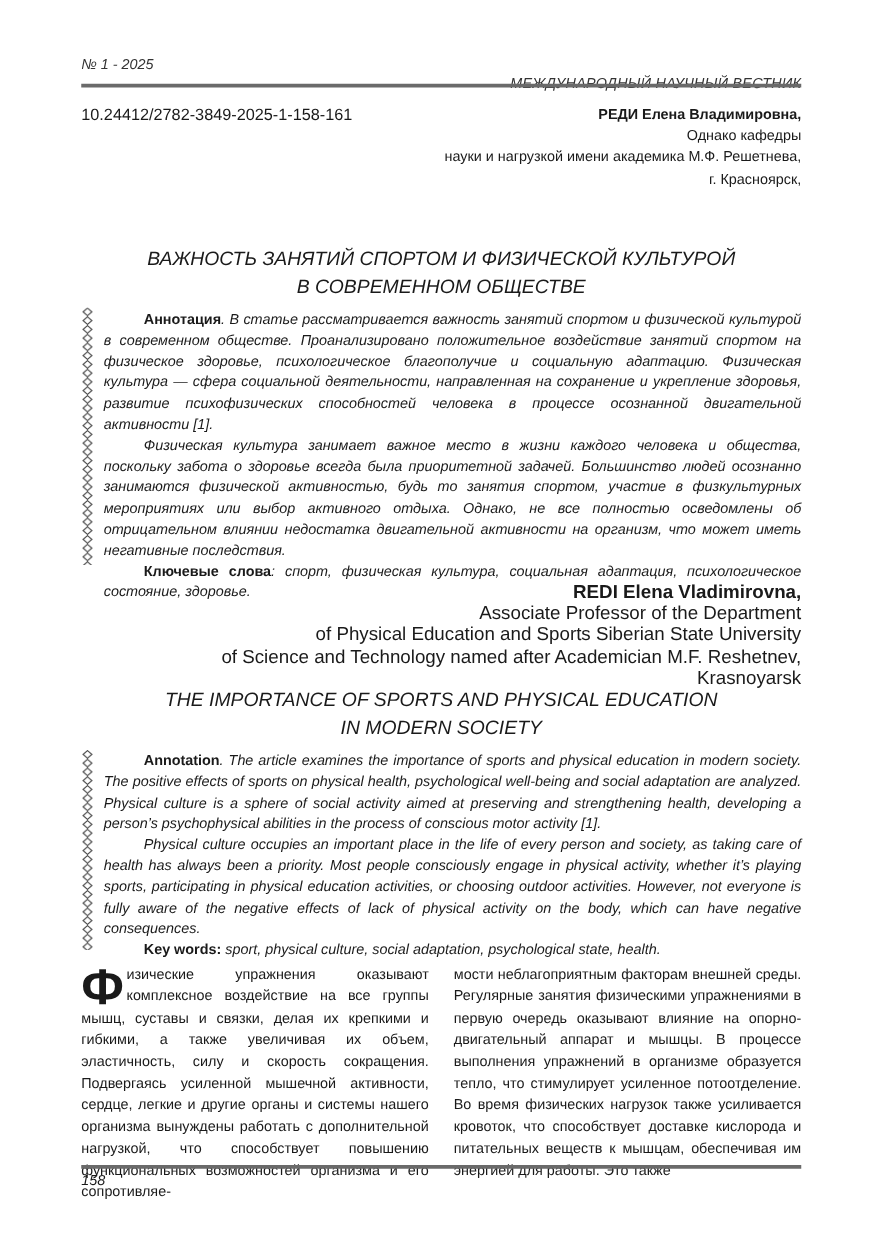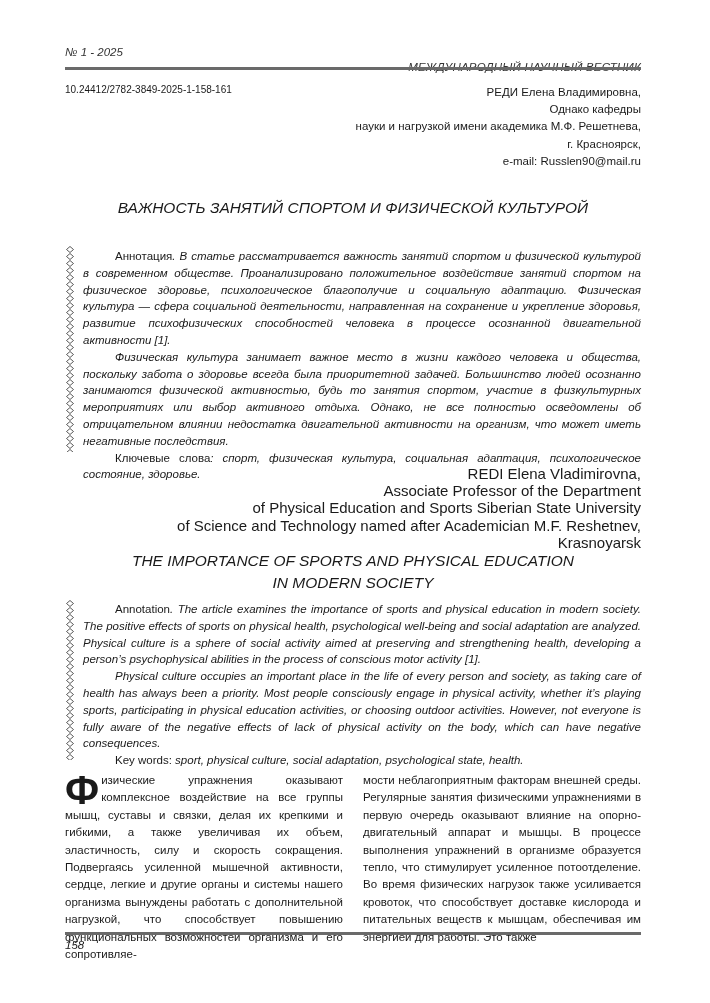--- a/index.html
+++ b/index.html
@@ -2,29 +2,29 @@
 <html><head>
 <meta charset="utf-8">
 <style>
   html, body { margin:0; padding:0; background:#ffffff; }
   body { width:710px; height:1003px; position:relative; overflow:hidden; font-family:"Liberation Sans", sans-serif; color:#1a1a1a; }
   .page { position:absolute; left:65px; top:0; width:576px; }
   .header { position:absolute; top:46px; left:0; width:576px; font-size:11.5px; font-style:italic; color:#333; }
   .header .left { position:absolute; left:0; }
   .header .right { position:absolute; right:0; letter-spacing:0.2px;margin-top:15px; }
   .rule { position:absolute; left:0; width:576px; height:3px; background:#6a6a6a; }
-  .doi { position:absolute; top:84px; left:0; font-size:10px; }
+  .doi { position:absolute; top:84px; left:0; font-size:13px; }
   .author-ru { position:absolute; top:84px; right:0; text-align:right; font-size:11.5px; line-height:17.2px; }
-  .author-ru .name, .author-en .name { font-weight:normal; }
+  .author-ru .name, .author-en .name { font-weight:bold; }
   .title { position:absolute; left:0; width:576px; text-align:center; font-weight:normal; font-style:italic; font-size:15.5px; line-height:22px; }
   .abstract { position:absolute; left:18px; width:558px; font-size:11.5px; line-height:16.8px; text-align:justify; }
   .abstract p { margin:0; }
   .abstract .ind { text-indent:32px; }
   .abstract .it { font-style:italic; }
-  .abstract .b { font-weight:normal; font-style:normal; }
+  .abstract .b { font-weight:bold; font-style:normal; }
   .chain { position:absolute; left:0; width:10px; }
   .chain svg { display:block; }
   .author-en { position:absolute; top:465px; right:0; text-align:right; font-size:15px; line-height:17.2px; }
   .col { position:absolute; top:772px; width:278px; font-size:11.5px; line-height:17.4px; text-align:justify; }
   .col p { margin:0; }
   .dropcap { float:left; font-size:40px; line-height:32px; font-weight:bold; margin:2px 2px 0 0; padding-top:0; }
   .pagenum { position:absolute; top:939px; left:0; font-size:11.5px; font-style:italic; }
 </style>
 </head>
 <body>
@@ -37,25 +37,25 @@
   </div>
   <div class="rule" style="top:67px;"></div>
 
   <div class="doi">10.24412/2782-3849-2025-1-158-161</div>
 
   <div class="author-ru">
     <div class="name">РЕДИ Елена Владимировна,</div>
     <div>Однако кафедры</div>
     <div>науки и нагрузкой имени академика М.Ф. Решетнева,</div>
     <div>г. Красноярск,</div>
-    <div>e-mail: Russlen90@mail.ru</div>
   </div>
 
   <div class="title" style="top:197px;">
     <div>ВАЖНОСТЬ ЗАНЯТИЙ СПОРТОМ И ФИЗИЧЕСКОЙ КУЛЬТУРОЙ</div>
+    <div>В СОВРЕМЕННОМ ОБЩЕСТВЕ</div>
   </div>
 
   <div class="chain" style="top:246px;height:206px;">
     <svg width="10" height="206" viewBox="0 0 10 206">
       <defs>
         <pattern id="chainp" width="10" height="7" patternUnits="userSpaceOnUse">
           <path d="M5 0.5 L8.5 3.5 L5 6.5 L1.5 3.5 Z" fill="none" stroke="#444" stroke-width="0.9"></path>
         </pattern>
       </defs>
       <rect x="0" y="0" width="10" height="206" fill="url(#chainp)"></rect>

